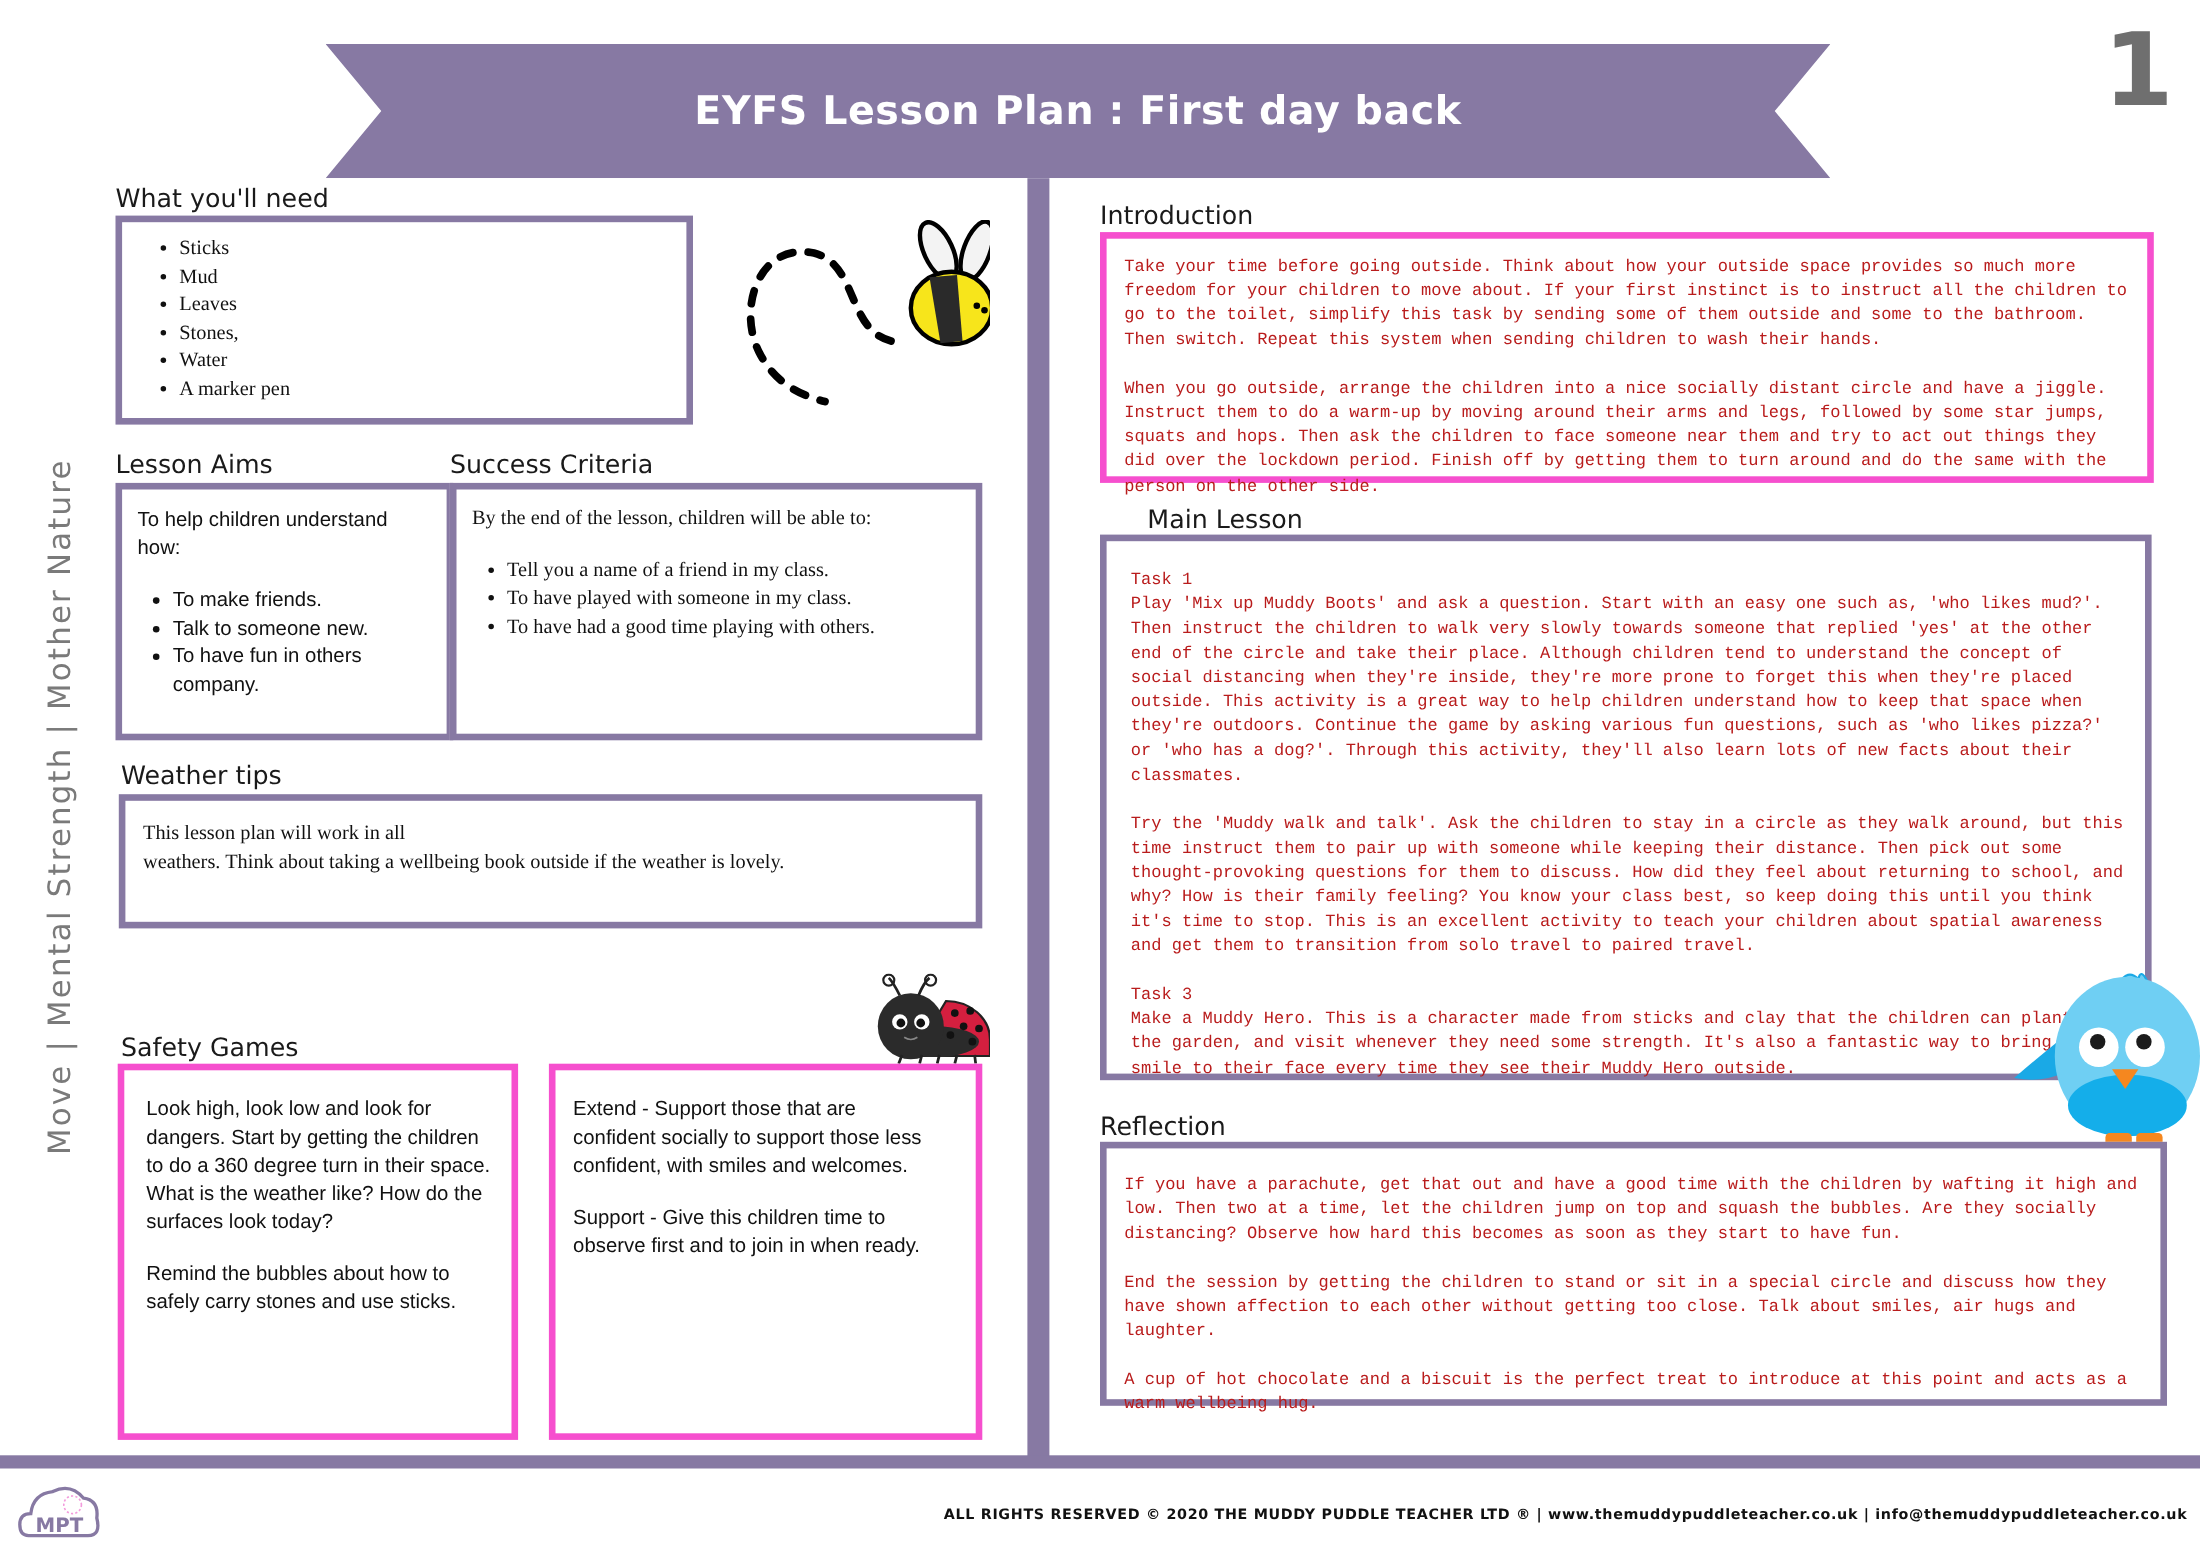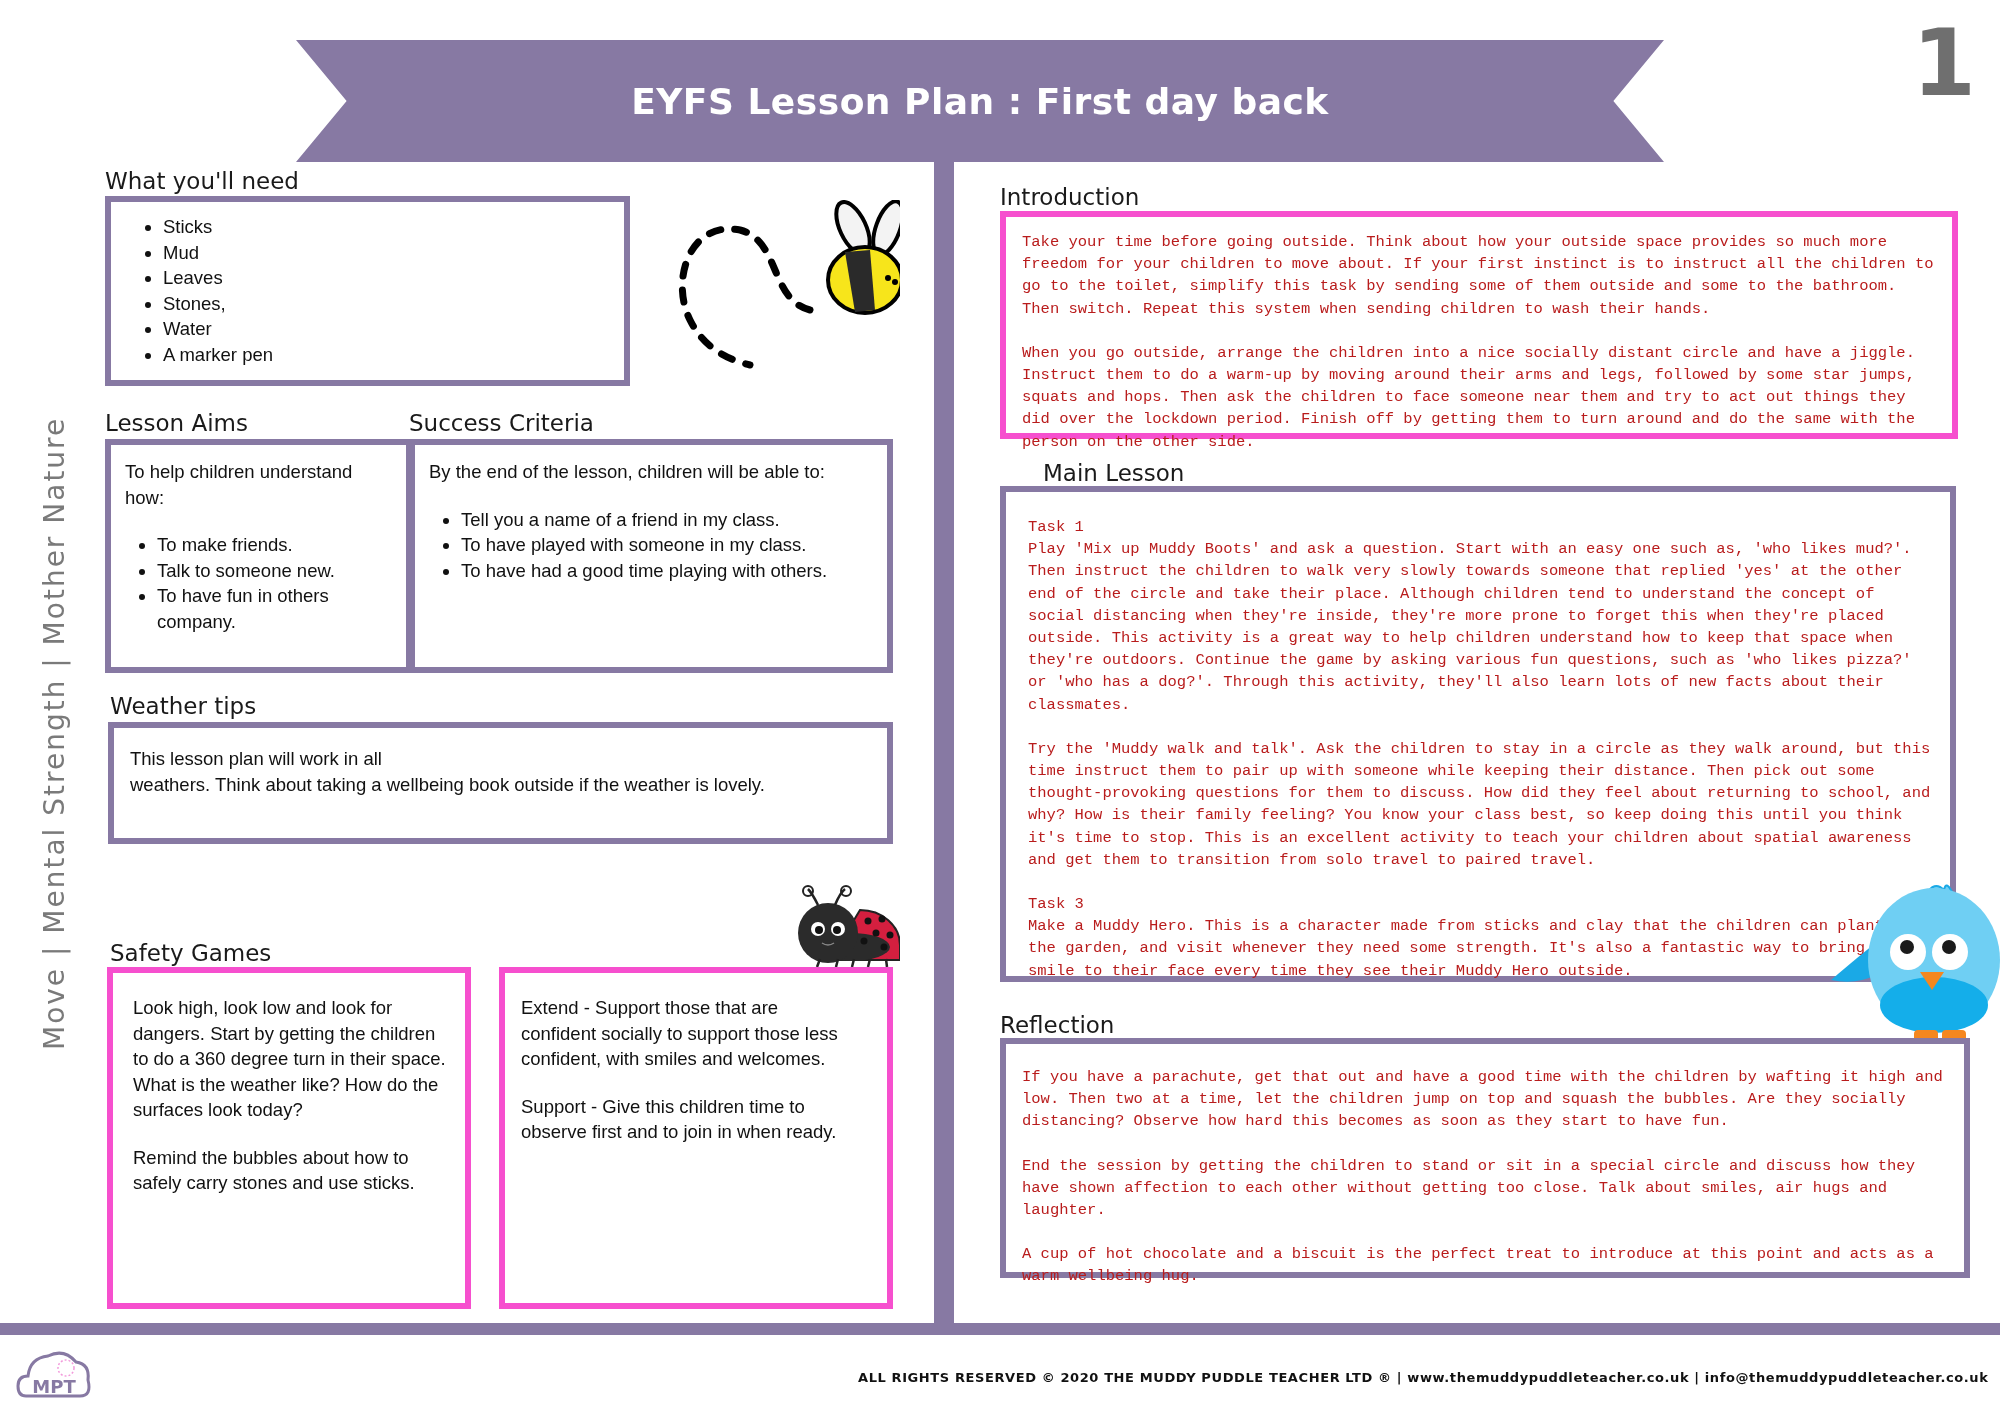--- a/index.html
+++ b/index.html
@@ -39,21 +39,21 @@
     font-family: "DejaVu Sans", sans-serif;
   }
   .box {
     box-sizing: border-box; background: #fff;
   }
   .box.purple { border: 6px solid #8779a3; }
   .box.pink { border: 6px solid #f64fce; }
 
   .body-sm { font-size: 15.5px; line-height: 22.2px; color: #b91c1c; font-family: Liberation Mono, monospace; }
   .body-md { font-size: 18.5px; line-height: 25.5px; color: #111; font-family: "Liberation Sans", sans-serif; }
-  .body-lg { font-size: 18.5px; line-height: 25.5px; color: #111; font-family: Liberation Sans, sans-serif; }
+  .body-lg { font-size: 18.5px; line-height: 25.5px; color: #111; font-family: Liberation Serif, serif; }
 
   ul { margin: 0; padding-left: 48px; }
   ul li { padding-left: 0; }
   p { margin: 0; }
   .gap { height: 22px; }
 
   .footer-text {
     left: 858px; top: 1370px; font-size: 13px; font-weight: bold; color: #111; letter-spacing: 0.6px;
     font-family: "DejaVu Sans", sans-serif; white-space: nowrap;
   }

